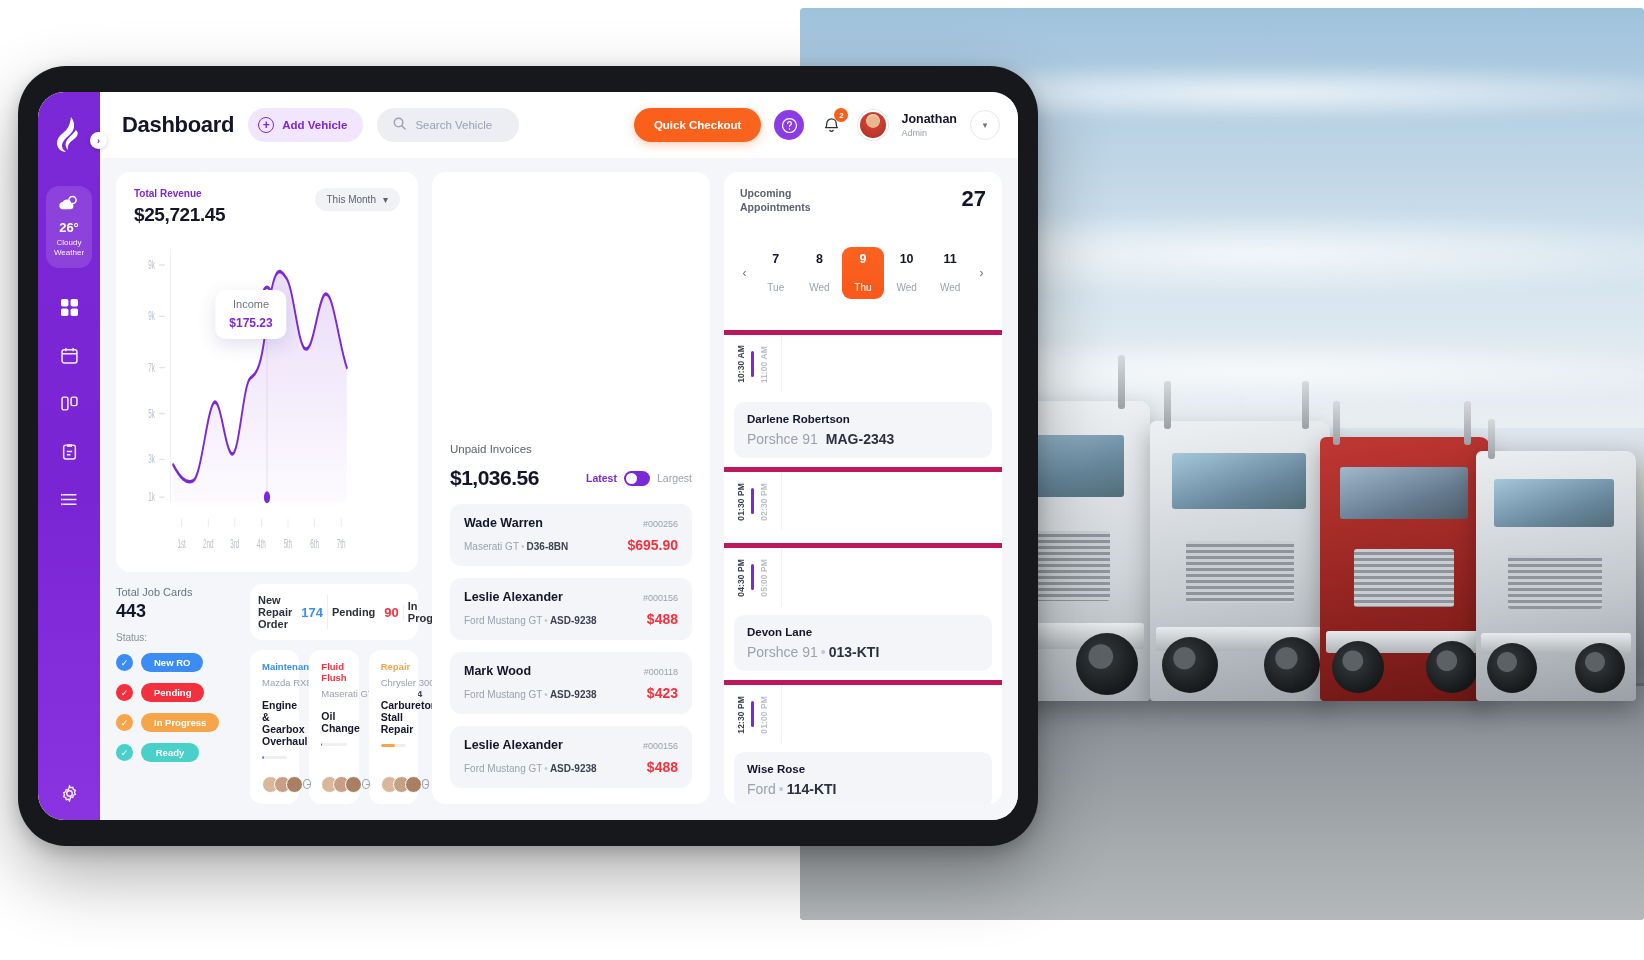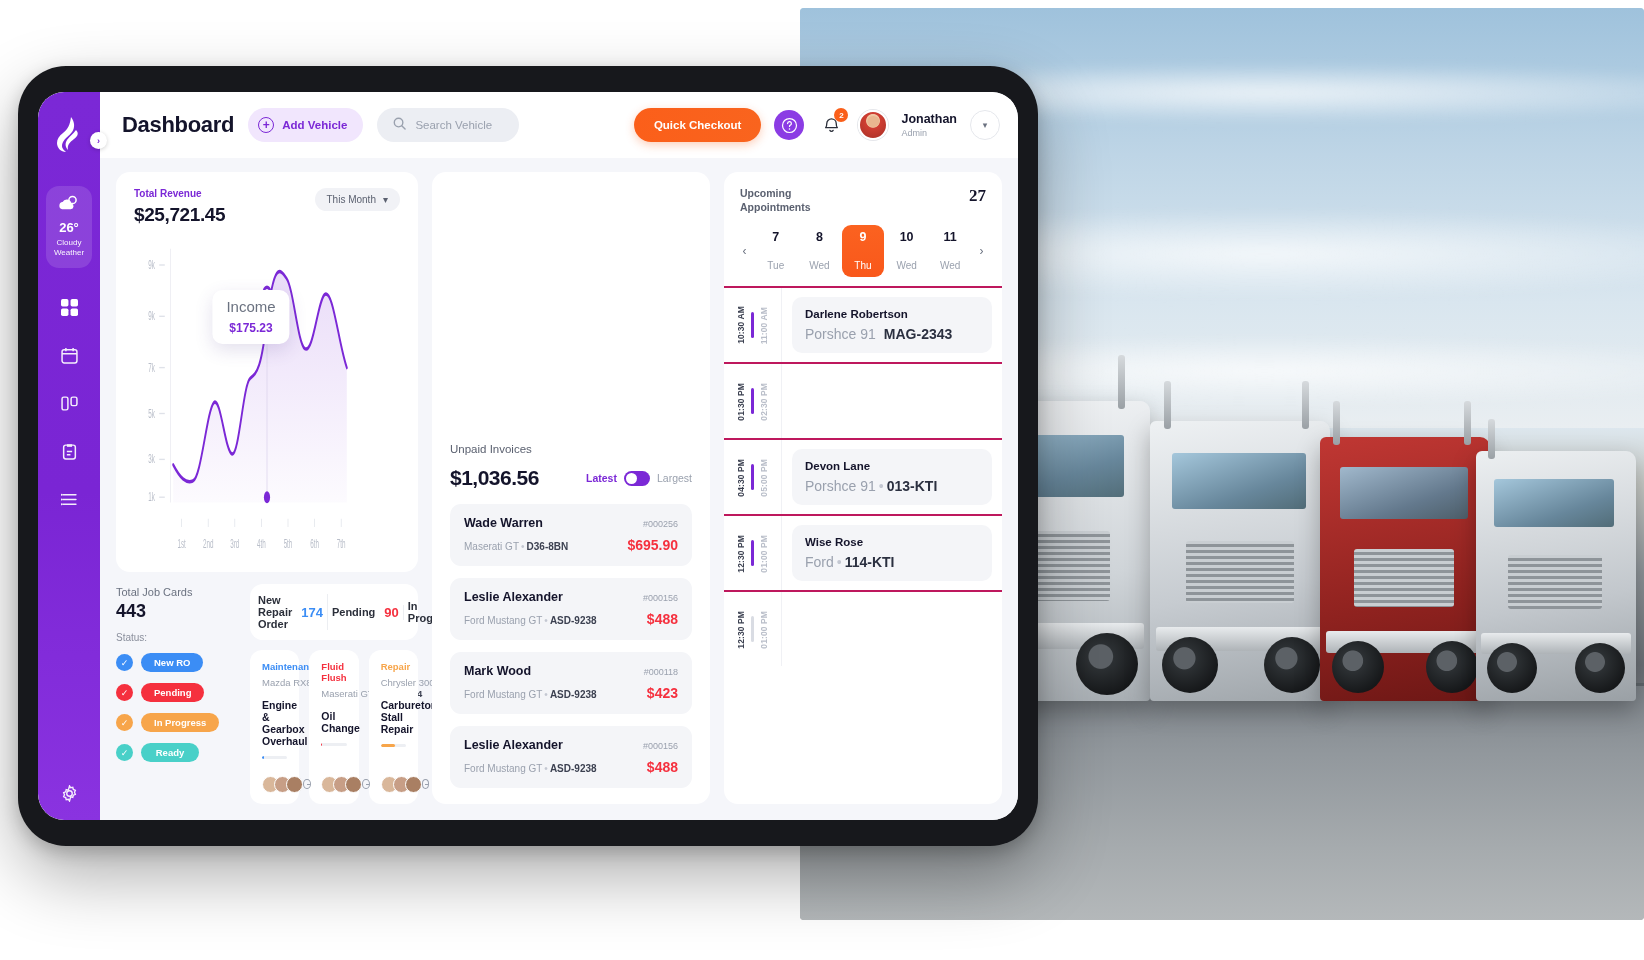--- a/index.html
+++ b/index.html
@@ -217,21 +217,21 @@
   }
   .chart-wrap { flex: 1; position: relative; margin-top: 12px; }
   .chart-svg { width: 100%; height: 100%; display: block; }
   .tooltip {
     position: absolute; left: 44%; top: 16%;
     transform: translateX(-50%);
     background: #fff; border-radius: 10px;
     box-shadow: 0 6px 18px rgba(80,60,140,.16);
     padding: 8px 14px 9px; text-align: center;
   }
-  .tt-label { font-size: 15px; color: #6b7280; }
+  .tt-label { font-size: 11px; color: #6b7280; }
   .tt-val { font-size: 12px; font-weight: bold; color: #7b28d6; margin-top: 6px; }
 
   
   .jobs-row { display: flex; gap: 14px; flex: 1; min-height: 0; }
   .jobs-left { width: 120px; flex: 0 0 120px; padding-top: 2px; }
   .jobs-title { font-size: 11px; color: #6b7280; }
   .jobs-count { font-size: 18px; font-weight: bold; color: #14142b; margin-top: 3px; }
   .status-label { font-size: 10px; color: #8a8f9c; margin-top: 10px; }
   .status-list { margin-top: 10px; display: flex; flex-direction: column; gap: 11px; }
   .status-row { display: flex; align-items: center; gap: 8px; }
@@ -304,36 +304,36 @@
   .inv-name { font-size: 12.5px; font-weight: bold; color: #14142b; }
   .inv-id { margin-left: auto; font-size: 9px; color: #9aa1ae; }
   .inv-r2 { display: flex; align-items: baseline; margin-top: 7px; }
   .inv-veh { font-size: 10px; color: #9aa1ae; }
   .inv-veh .plate { color: #3c4151; font-weight: bold; }
   .inv-veh .dot { color: #c4c8d2; margin: 0 2px; }
   .inv-price { margin-left: auto; font-size: 14px; font-weight: bold; color: #f5303e; }
 
   
   .col-right { width: 278px; flex: 0 0 278px; }
-  .appt-card { height: 100%; display: flex; flex-direction: column; padding: 0; overflow: hidden; }
+  .appt-card { height: 100%; display: flex; flex-direction: column; padding: 0; overflow: hidden; gap: 22px; }
   .appt-head { padding: 14px 16px 11px; display: flex; align-items: flex-start; gap: 8px; }
   .appt-title { font-size: 10.5px; color: #5b6170; line-height: 1.35; font-weight: bold; width: 74px; }
-  .appt-count { margin-left: auto; font-size: 17px; font-weight: bold; color: #14142b; font-family: Liberation Serif, serif; }
+  .appt-count { margin-left: auto; font-size: 22px; font-weight: bold; color: #14142b; }
   .daystrip { display: flex; align-items: center; padding: 0 12px 9px; gap: 2px; }
   .arrow { width: 17px; color: #6b7280; font-size: 12px; text-align: center; }
   .day {
     flex: 1; text-align: center; border-radius: 9px;
     padding: 5px 0 6px;
   }
   .day .d-num { font-size: 12.5px; font-weight: bold; color: #14142b; }
   .day .d-dow { font-size: 10px; color: #9aa1ae; margin-top: 16px; }
   .day.sel { background: linear-gradient(180deg, #fb6220, #f9581b); }
   .day.sel .d-num, .day.sel .d-dow { color: #fff; }
   .slots { flex: 1; overflow: hidden; }
-  .slot { display: flex; border-top: 2px solid #be185d; min-height: 76px; }
+  .slot { display: flex; border-top: 5px solid #be185d; min-height: 76px; flex-direction: column; }
   .slot-times {
     width: 58px; flex: 0 0 58px;
     display: flex; align-items: center; justify-content: center; gap: 5px;
     border-right: 1px solid #f0f1f5;
     padding: 6px 0;
   }
   .vtime {
     writing-mode: vertical-rl; transform: rotate(180deg);
     font-size: 8.5px; font-weight: bold; letter-spacing: .1px;
   }

